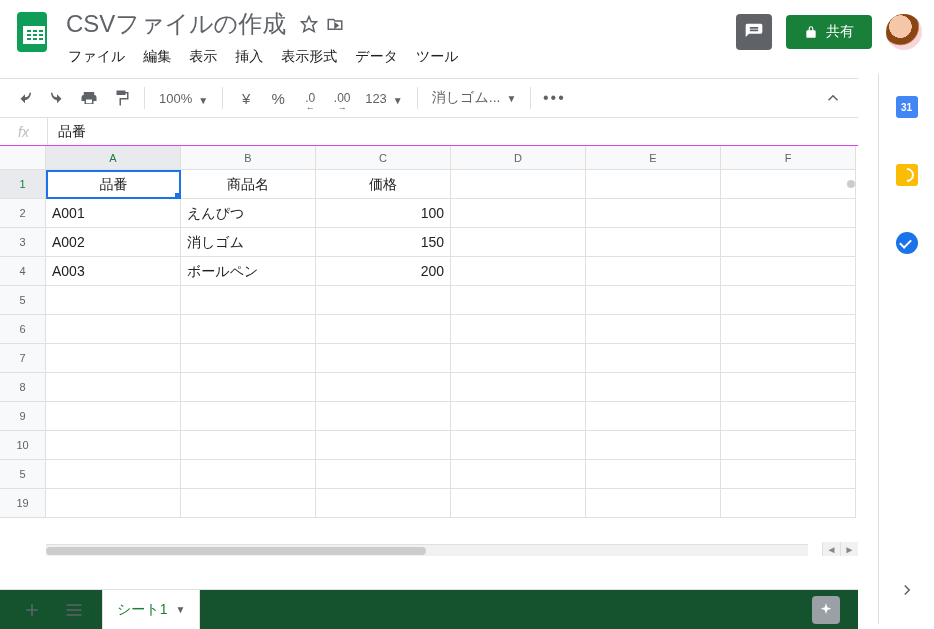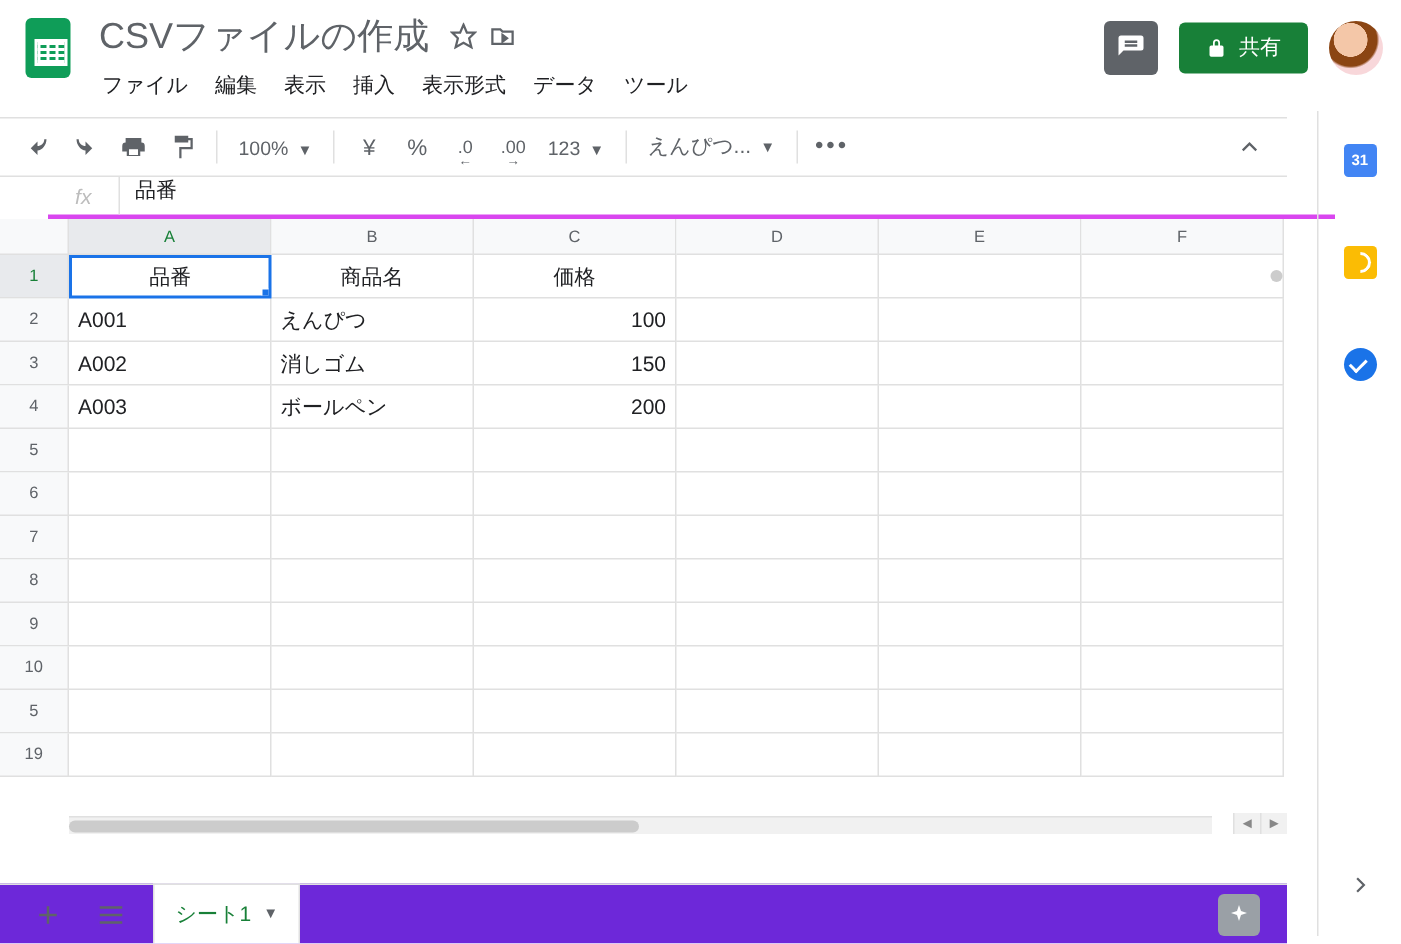--- a/index.html
+++ b/index.html
@@ -23,21 +23,21 @@
 
   
   .toolbar { height: 40px; border-top: 1px solid #e0e0e0; border-bottom: 1px solid #e0e0e0; display: flex; align-items: center; padding: 0 10px; gap: 2px; width: 858px; }
   .tb-btn { width: 30px; height: 28px; display: flex; align-items: center; justify-content: center; cursor: pointer; border-radius: 3px; color: #5f6368; }
   .tb-sep { width: 1px; height: 22px; background: #e0e0e0; margin: 0 6px; }
   .zoom { padding: 0 6px; display: flex; align-items: flex-end; gap: 6px; cursor: pointer; color: #5f6368; font-size: 13px; }
   .font-select { padding: 0 6px; display: flex; align-items: center; gap: 6px; cursor: pointer; color: #5f6368; font-size: 14px; max-width: 110px; overflow: hidden; white-space: nowrap; }
   .collapse-btn { margin-left: auto; }
 
   
-  .formula-bar { height: 28px; border-bottom: 3px solid #d946ef; display: flex; align-items: flex-start; width: 858px; margin-left: 32px; }
+  .formula-bar { height: 28px; border-bottom: 1px solid #d946ef; display: flex; align-items: center; width: 858px; }
   .fx-label { width: 48px; text-align: center; font-style: italic; color: #bdbdbd; font-size: 14px; border-right: 1px solid #e0e0e0; height: 100%; display:flex;align-items:center;justify-content:center; }
   .formula-input { flex: 1; padding: 0 10px; font-size: 14px; color: #202124; }
 
   
   .grid-wrap { position: relative; width: 858px; height: 410px; overflow: hidden; }
   .grid-wrap::-webkit-scrollbar { display:none; }
   .col-headers { display: flex; height: 24px; position: sticky; top: 0; }
   .corner { width: 46px; background: #f8f9fa; border-right: 1px solid #e0e0e0; border-bottom: 1px solid #e0e0e0; }
   .col-h { width: 135px; background: #f8f9fa; border-right: 1px solid #e0e0e0; border-bottom: 1px solid #e0e0e0; text-align: center; line-height: 24px; font-size: 11px; color: #5f6368; cursor: pointer; }
   .col-h.sel { background: #e8eaed; color: #188038; }
@@ -52,21 +52,21 @@
 
   
   .hscroll { position:absolute; bottom:0; left:46px; right:50px; height:12px; background:#f1f1f1; border-top:1px solid #e0e0e0; }
   .hscroll-thumb { position:absolute; left:0; width:380px; top:2px; height:8px; background:#ccc; border-radius:4px; }
   .searrows{position:absolute;bottom:0;right:0;display:flex;gap:0;}
   .sarrow{width:18px;height:14px;background:#f1f1f1;display:flex;align-items:center;justify-content:center;font-size:10px;color:#888;cursor:pointer;border-left:1px solid #e0e0e0;}
   .vscroll { position:absolute; top:34px; right:0; width:14px; height:200px; }
   .vthumb{width:8px;height:8px;background:#ccc;border-radius:4px;margin-left:3px;}
 
   
-  .sheet-bar { position: absolute; bottom: 0; left: 0; width: 858px; height: 40px; border-top: 1px solid #e0e0e0; display: flex; align-items: center; padding: 0 18px; gap: 14px; background:#6d28d9; }
+  .sheet-bar { position: absolute; bottom: 0; left: 0; width: 858px; height: 40px; border-top: 1px solid #e0e0e0; display: flex; align-items: center; padding: 0 18px; gap: 14px; background:#14532d; }
   .sb-btn { width: 28px; height: 28px; display: flex; align-items: center; justify-content: center; cursor: pointer; color: #5f6368; border-radius: 3px; }
   .sheet-tab { background: #fff; border-top: 1px solid #e0e0e0; border-left: 1px solid #e0e0e0; border-right: 1px solid #e0e0e0; padding: 8px 14px; display: flex; align-items: center; gap: 8px; font-size: 14px; color: #188038; cursor: pointer; margin-top:-1px; height:40px; font-weight:500; }
   .explore-btn { margin-left: auto; width: 28px; height: 28px; background: #9aa0a6; border-radius: 4px; display:flex;align-items:center;justify-content:center; cursor:pointer; }
 
   
   .side-panel { position: absolute; top: 74px; right: 0; width: 56px; height: 550px; border-left: 1px solid #e0e0e0; display: flex; flex-direction: column; align-items: center; padding-top: 22px; gap: 46px; }
   .sp-icon { width: 22px; height: 22px; cursor: pointer; border-radius:4px; display:flex;align-items:center;justify-content:center; }
   .cal{ background:#4285f4; color:#fff; font-size:10px; font-weight:bold; border-radius:3px; }
   .keep{ background:#fbbc04; border-radius:3px; position:relative; }
   .keep::after{content:"";position:absolute;width:10px;height:10px;border:2px solid #fff;border-radius:50%;left:4px;top:4px;border-top-color:transparent;border-left-color:transparent;transform:rotate(-45deg);}
@@ -161,21 +161,21 @@
   <div class="tb-btn" style="font-size:12px;position:relative;">
     <span>.00</span>
       <span style="position:absolute;bottom:0;font-size:9px;">→</span>
   </div>
   <div class="zoom">
       <span>123</span>
       <span class="dropdown-arrow">▼</span>
     </div>
   <div class="tb-sep"></div>
   <div class="font-select">
-      <span>えんぴつ...</span>
+      <span>消しゴム...</span>
       <span class="dropdown-arrow">▼</span>
     </div>
   <div class="tb-sep"></div>
   <div class="tb-btn" style="font-size:16px;letter-spacing:2px;">•••</div>
   <div class="tb-btn collapse-btn">
       <svg width="18" height="18" viewBox="0 0 24 24" fill="none" stroke="#5f6368" stroke-width="2">
         <polyline points="6 15 12 9 18 15"></polyline>
       </svg>
     </div>
 </div>

